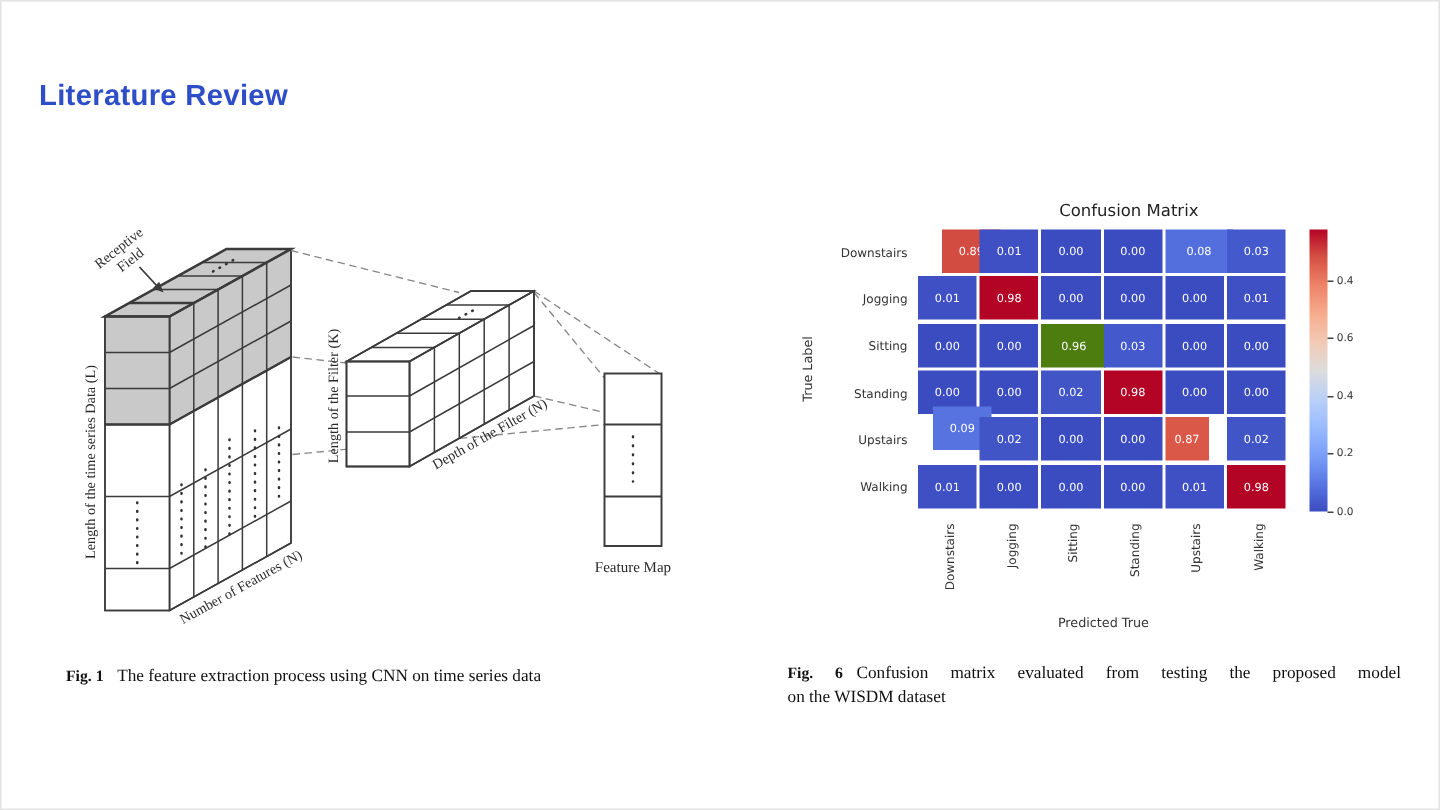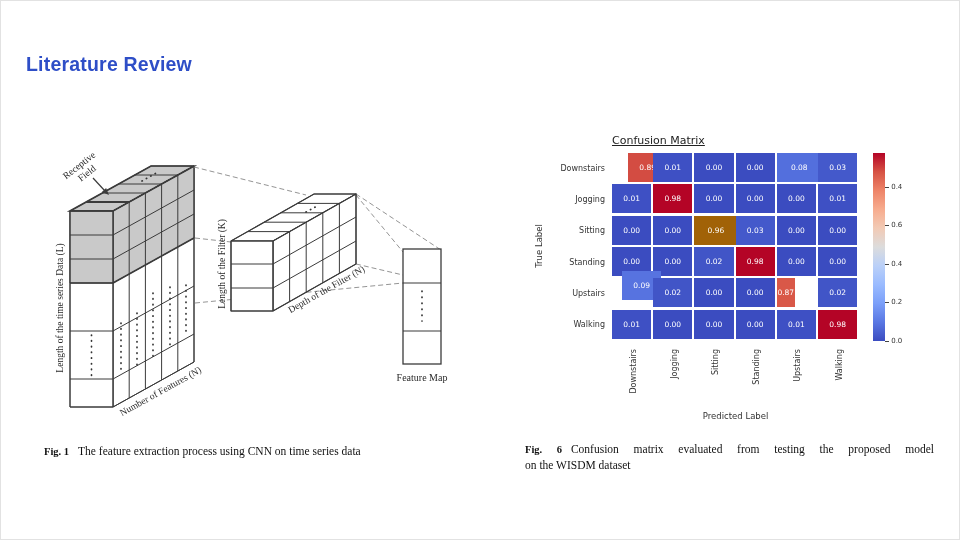--- a/index.html
+++ b/index.html
@@ -125,71 +125,71 @@
       </text>
       <text transform="translate(62,307) rotate(-90)" text-anchor="middle">Length of the time series Data (L)</text>
       <text transform="translate(161,393) rotate(-29)" text-anchor="middle">Number of Features (N)</text>
       <text transform="translate(224,263) rotate(-90)" text-anchor="middle">Length of the Filter (K)</text>
       <text transform="translate(327,291) rotate(-29.5)" text-anchor="middle">Depth of the Filter (N)</text>
       <text x="421" y="380" text-anchor="middle" font-size="10">Feature Map</text>
     </g>
   </svg>
 
   <div id="confusion-matrix">
-      <div class="" id="cm-title" style="position: absolute; left: 86px; top: 3px; width: 247.2px; text-align: left; font-size: 11px; color: rgb(34, 34, 34); text-decoration: underline;">Confusion Matrix</div>
+      <div class="" id="cm-title" style="position: absolute; left: 103px; top: 3px; width: 247.2px; text-align: center; font-size: 11px; color: rgb(34, 34, 34);">Confusion Matrix</div>
       <div class="cm-rowlabel" style="left: 0px; top: 32.675px; width: 79px;">Downstairs</div>
       <div class="cm-cell" style="left: 102px; top: 22px; width: 39.2px; height: 28.95px; background: rgb(211, 76, 66);">0.89</div>
       <div class="cm-cell" style="left: 127.2px; top: 22px; width: 39.2px; height: 28.95px; background: rgb(62, 80, 196);">0.01</div>
       <div class="cm-cell" style="left: 168.4px; top: 22px; width: 39.2px; height: 28.95px; background: rgb(59, 76, 192);">0.00</div>
       <div class="cm-cell" style="left: 209.6px; top: 22px; width: 39.2px; height: 28.95px; background: rgb(59, 76, 192);">0.00</div>
       <div class="cm-cell" style="left: 250.8px; top: 22px; width: 45px; height: 28.95px; background: rgb(83, 111, 221);">0.08</div>
       <div class="cm-cell" style="left: 292px; top: 22px; width: 39.2px; height: 28.95px; background: rgb(68, 89, 203);">0.03</div>
       <div class="cm-rowlabel" style="left: 0px; top: 64.025px; width: 79px;">Jogging</div>
       <div class="cm-cell" style="left: 86px; top: 53.35px; width: 39.2px; height: 28.95px; background: rgb(62, 80, 196);">0.01</div>
       <div class="cm-cell" style="left: 127.2px; top: 53.35px; width: 39.2px; height: 28.95px; background: rgb(180, 4, 38);">0.98</div>
       <div class="cm-cell" style="left: 168.4px; top: 53.35px; width: 39.2px; height: 28.95px; background: rgb(59, 76, 192);">0.00</div>
       <div class="cm-cell" style="left: 209.6px; top: 53.35px; width: 39.2px; height: 28.95px; background: rgb(59, 76, 192);">0.00</div>
       <div class="cm-cell" style="left: 250.8px; top: 53.35px; width: 39.2px; height: 28.95px; background: rgb(59, 76, 192);">0.00</div>
       <div class="cm-cell" style="left: 292px; top: 53.35px; width: 39.2px; height: 28.95px; background: rgb(62, 80, 196);">0.01</div>
       <div class="cm-rowlabel" style="left: 0px; top: 95.375px; width: 79px;">Sitting</div>
       <div class="cm-cell" style="left: 86px; top: 84.7px; width: 39.2px; height: 28.95px; background: rgb(59, 76, 192);">0.00</div>
       <div class="cm-cell" style="left: 127.2px; top: 84.7px; width: 39.2px; height: 28.95px; background: rgb(59, 76, 192);">0.00</div>
-      <div class="cm-cell" style="left: 168.4px; top: 84.7px; width: 43px; height: 28.95px; background: #a16207;">0.96</div>
+      <div class="cm-cell" style="left: 168.4px; top: 84.7px; width: 43px; height: 28.95px; background: #4d7c0f;">0.96</div>
       <div class="cm-cell" style="left: 209.6px; top: 84.7px; width: 39.2px; height: 28.95px; background: rgb(68, 89, 203);">0.03</div>
       <div class="cm-cell" style="left: 250.8px; top: 84.7px; width: 39.2px; height: 28.95px; background: rgb(59, 76, 192);">0.00</div>
       <div class="cm-cell" style="left: 292px; top: 84.7px; width: 39.2px; height: 28.95px; background: rgb(59, 76, 192);">0.00</div>
       <div class="cm-rowlabel" style="left: 0px; top: 126.725px; width: 79px;">Standing</div>
       <div class="cm-cell" style="left: 86px; top: 116.05px; width: 39.2px; height: 28.95px; background: rgb(59, 76, 192);">0.00</div>
       <div class="cm-cell" style="left: 127.2px; top: 116.05px; width: 39.2px; height: 28.95px; background: rgb(59, 76, 192);">0.00</div>
       <div class="cm-cell" style="left: 168.4px; top: 116.05px; width: 39.2px; height: 28.95px; background: rgb(65, 85, 199);">0.02</div>
       <div class="cm-cell" style="left: 209.6px; top: 116.05px; width: 39.2px; height: 28.95px; background: rgb(180, 4, 38);">0.98</div>
       <div class="cm-cell" style="left: 250.8px; top: 116.05px; width: 39.2px; height: 28.95px; background: rgb(59, 76, 192);">0.00</div>
       <div class="cm-cell" style="left: 292px; top: 116.05px; width: 39.2px; height: 28.95px; background: rgb(59, 76, 192);">0.00</div>
       <div class="cm-rowlabel" style="left: 0px; top: 158.075px; width: 79px;">Upstairs</div>
       <div class="cm-cell" style="left: 86px; top: 140px; width: 39.2px; height: 28.95px; background: rgb(87, 115, 224); margin-left: 10px;">0.09</div>
       <div class="cm-cell" style="left: 127.2px; top: 147.4px; width: 39.2px; height: 28.95px; background: rgb(65, 85, 199);">0.02</div>
       <div class="cm-cell" style="left: 168.4px; top: 147.4px; width: 39.2px; height: 28.95px; background: rgb(59, 76, 192);">0.00</div>
       <div class="cm-cell" style="left: 209.6px; top: 147.4px; width: 39.2px; height: 28.95px; background: rgb(59, 76, 192);">0.00</div>
-      <div class="cm-cell" style="left: 250.8px; top: 147.4px; width: 18px; height: 28.95px; background: rgb(217, 88, 72);">0.87</div>
+      <div class="cm-cell" style="left: 250.8px; top: 147.4px; width: 29px; height: 28.95px; background: rgb(217, 88, 72);">0.87</div>
       <div class="cm-cell" style="left: 292px; top: 147.4px; width: 39.2px; height: 28.95px; background: rgb(65, 85, 199);">0.02</div>
       <div class="cm-rowlabel" style="left: 0px; top: 189.425px; width: 79px;">Walking</div>
       <div class="cm-cell" style="left: 86px; top: 178.75px; width: 39.2px; height: 28.95px; background: rgb(62, 80, 196);">0.01</div>
       <div class="cm-cell" style="left: 127.2px; top: 178.75px; width: 39.2px; height: 28.95px; background: rgb(59, 76, 192);">0.00</div>
       <div class="cm-cell" style="left: 168.4px; top: 178.75px; width: 39.2px; height: 28.95px; background: rgb(59, 76, 192);">0.00</div>
       <div class="cm-cell" style="left: 209.6px; top: 178.75px; width: 39.2px; height: 28.95px; background: rgb(59, 76, 192);">0.00</div>
       <div class="cm-cell" style="left: 250.8px; top: 178.75px; width: 39.2px; height: 28.95px; background: rgb(62, 80, 196);">0.01</div>
       <div class="cm-cell" style="left: 292px; top: 178.75px; width: 39.2px; height: 28.95px; background: rgb(180, 4, 38);">0.98</div>
       <div class="cm-collabel" style="left: 101.6px; top: 275.1px; width: 57px;">Downstairs</div>
       <div class="cm-collabel" style="left: 142.8px; top: 275.1px; width: 57px;">Jogging</div>
       <div class="cm-collabel" style="left: 184px; top: 275.1px; width: 57px;">Sitting</div>
       <div class="cm-collabel" style="left: 225.2px; top: 275.1px; width: 57px;">Standing</div>
       <div class="cm-collabel" style="left: 266.4px; top: 275.1px; width: 57px;">Upstairs</div>
       <div class="cm-collabel" style="left: 307.6px; top: 275.1px; width: 57px;">Walking</div>
       <div class="" id="cm-ylabel" style="position: absolute; left: -27px; top: 110.05px; width: 80px; transform: rotate(-90deg); text-align: center; font-size: 8.5px;">True Label</div>
-      <div class="" id="cm-xlabel" style="position: absolute; left: 86px; top: 280.1px; width: 247.2px; text-align: center; font-size: 8.5px;">Predicted Label</div>
+      <div class="" id="cm-xlabel" style="position: absolute; left: 86px; top: 280.1px; width: 247.2px; text-align: center; font-size: 8.5px;">Predicted True</div>
       <div class="" id="cm-colorbar" style="position: absolute; left: 347.2px; top: 22px; width: 12px; height: 188.1px; background: linear-gradient(to top, rgb(59, 76, 192) 0%, rgb(89, 119, 227) 10%, rgb(123, 159, 249) 20%, rgb(154, 187, 255) 30%, rgb(186, 208, 248) 40%, rgb(220, 220, 220) 50%, rgb(242, 202, 181) 60%, rgb(247, 172, 142) 70%, rgb(238, 132, 104) 80%, rgb(214, 82, 68) 90%, rgb(180, 4, 38) 100%);"></div>
       <div class="cb-tickmark" style="left: 359.2px; top: 209.6px;"></div>
       <div class="cb-ticklabel" style="left: 365.2px; top: 205.6px;">0.0</div>
       <div class="cb-tickmark" style="left: 359.2px; top: 171.212px;"></div>
       <div class="cb-ticklabel" style="left: 365.2px; top: 167.212px;">0.2</div>
       <div class="cb-tickmark" style="left: 359.2px; top: 132.824px;"></div>
       <div class="cb-ticklabel" style="left: 365.2px; top: 128.824px;">0.4</div>
       <div class="cb-tickmark" style="left: 359.2px; top: 94.4367px;"></div>
       <div class="cb-ticklabel" style="left: 365.2px; top: 90.4367px;">0.6</div>
       <div class="cb-tickmark" style="left: 359.2px; top: 56.049px;"></div>

